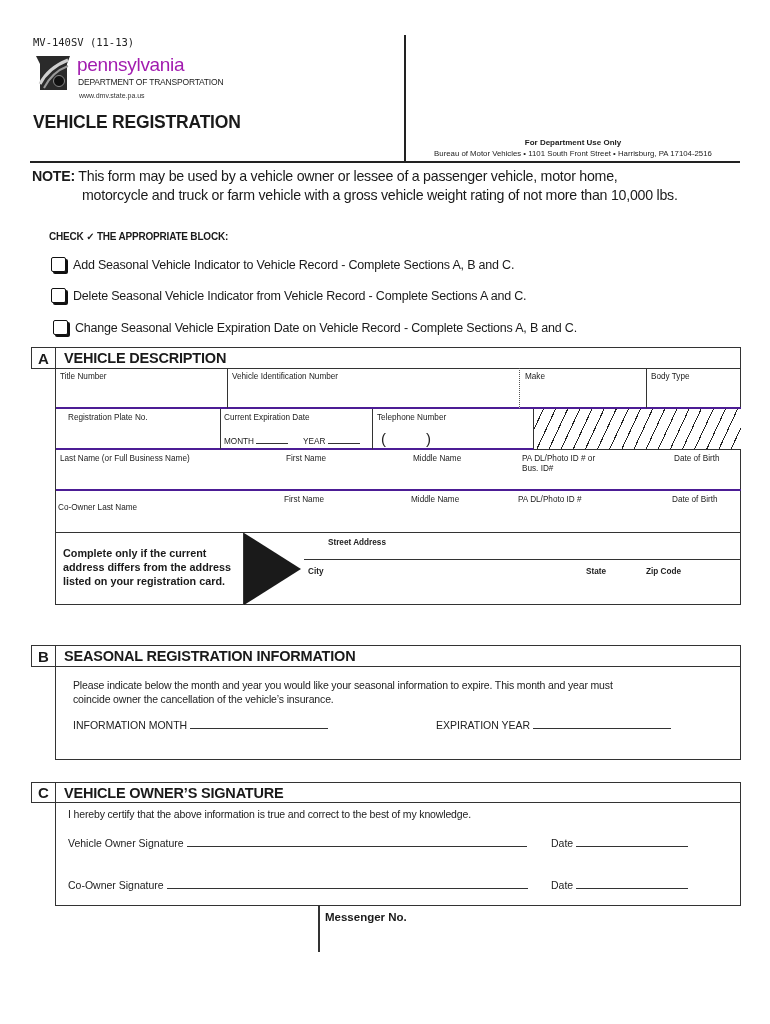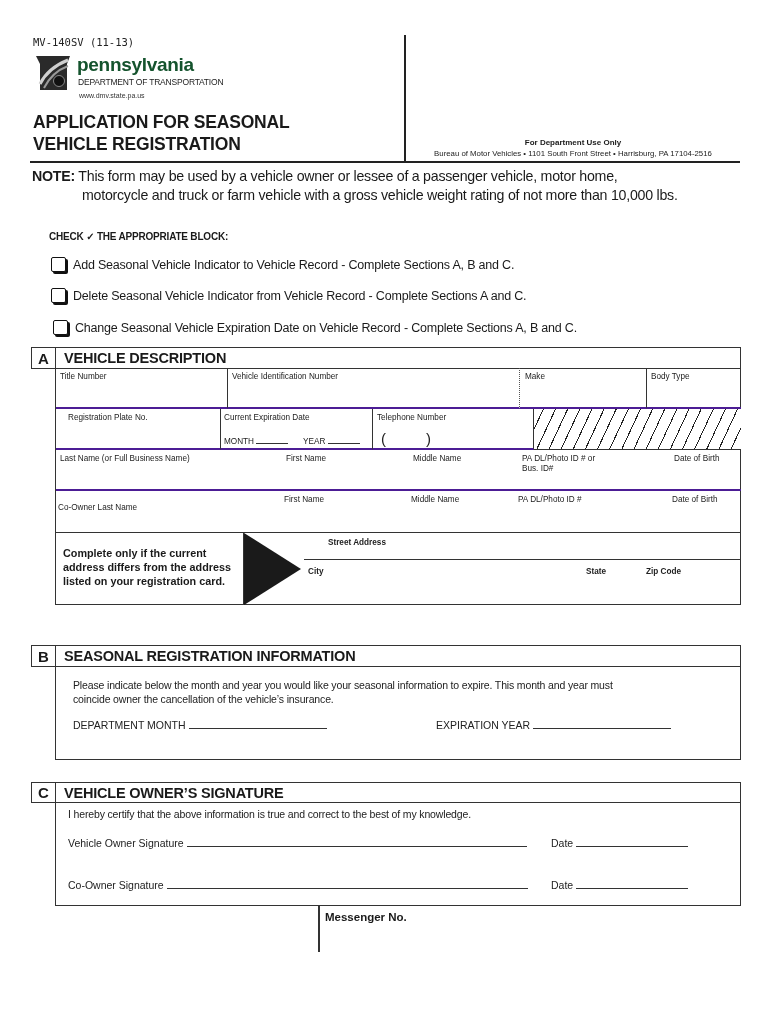--- a/index.html
+++ b/index.html
@@ -1,21 +1,21 @@
 <!DOCTYPE html>
 <html><head>
   <meta charset="utf-8">
   <style>
     * { box-sizing: border-box; margin: 0; padding: 0; }
     html, body { width: 770px; height: 1024px; background: #ffffff; overflow: hidden; }
     body { position: relative; font-family: "Liberation Sans", sans-serif; color: #1a1a1a; }
     .abs { position: absolute; }
     .form-code { left: 33px; top: 36px; font-family: "DejaVu Sans Mono", monospace; font-size: 10.5px; color: #222; }
     .logo { left: 34px; top: 54px; width: 38px; height: 38px; }
-    .state-name { left: 77px; top: 54px; font-size: 19px; font-weight: bold; letter-spacing: -0.3px; color: #14532d; text-align: right; }
+    .state-name { left: 77px; top: 54px; font-size: 19px; font-weight: normal; letter-spacing: -0.3px; color: #a21caf; text-align: right; }
     .dept-name { left: 78px; top: 77px; font-size: 8.5px; color: #222; letter-spacing: -0.2px; }
     .website { left: 79px; top: 92px; font-size: 7px; color: #333; }
     .form-title { left: 33px; top: 111px; font-size: 17.5px; font-weight: bold; line-height: 22px; color: #1a1a1a; letter-spacing: -0.2px; }
     .vert-divider { left: 404px; top: 35px; width: 2px; height: 127px; background: #222; }
     .header-rule { left: 30px; top: 161px; width: 710px; height: 2px; background: #222; }
     .dept-use { left: 406px; top: 138px; width: 334px; text-align: center; font-size: 8px; font-weight: bold; }
     .bmv-addr { left: 406px; top: 149px; width: 334px; text-align: center; font-size: 7.8px; color: #222; }
     .note { left: 32px; top: 167px; width: 712px; font-size: 14.2px; line-height: 19px; color: #1a1a1a; letter-spacing: -0.25px; text-align: justify; }
     .note b { font-weight: bold; }
     .note .l2 { display: block; padding-left: 50px; text-align: left; }
@@ -42,21 +42,20 @@
 <svg class="abs logo" viewBox="0 0 38 38">
   <path d="M2 2 L36 2 L33 10 L33 36 L6 36 L6 10 Z" fill="#2a2a2a"></path>
   <path d="M6 30 Q14 14 34 6" stroke="#cfcfcf" stroke-width="3" fill="none"></path>
   <path d="M10 34 Q18 18 34 12" stroke="#9a9a9a" stroke-width="2" fill="none"></path>
   <circle cx="25" cy="27" r="5.5" fill="#111" stroke="#888" stroke-width="1"></circle>
 </svg>
 <div class="abs state-name">pennsylvania</div>
 <div class="abs dept-name">DEPARTMENT OF TRANSPORTATION</div>
 <div class="abs website">www.dmv.state.pa.us</div>
 <div class="abs form-title">
-  <div>APPLICATION FOR SEASONAL</div>
   <div>VEHICLE REGISTRATION</div>
 </div>
 <div class="abs vert-divider"></div>
 <div class="abs dept-use">For Department Use Only</div>
 <div class="abs bmv-addr">Bureau of Motor Vehicles • 1101 South Front Street • Harrisburg, PA 17104-2516</div>
 <div class="abs header-rule"></div>
 
 <div class="abs note">
   <b>NOTE:</b><span> This form may be used by a vehicle owner or lessee of a passenger vehicle, motor home,</span>
   <span class="l2">motorcycle and truck or farm vehicle with a gross vehicle weight rating of not more than 10,000 lbs.</span>
@@ -153,21 +152,21 @@
   <div style="position:absolute; left:0; top:0; width:710px; height:22px; border:1.5px solid #333;">
     <div class="sec-letter">B</div>
     <div class="sec-title">SEASONAL REGISTRATION INFORMATION</div>
   </div>
   <div style="position:absolute; left:24px; top:21px; width:686px; height:94px; border-left:1.5px solid #333; border-right:1.5px solid #333; border-bottom:1.5px solid #333;">
     <div class="bl" style="left:17px; top:12px; width:650px; line-height:14px; letter-spacing:-0.15px;">
       <div>Please indicate below the month and year you would like your seasonal information to expire. This month and year must</div>
       <div>coincide owner the cancellation of the vehicle’s insurance.</div>
     </div>
     <div class="bl" style="left:17px; top:53px;">
-      <span>DEPARTMENT MONTH</span>
+      <span>INFORMATION MONTH</span>
       <span class="line-field" style="width:138px;"></span>
     </div>
     <div class="bl" style="left:380px; top:53px;">
       <span>EXPIRATION YEAR</span>
       <span class="line-field" style="width:138px;"></span>
     </div>
   </div>
 </div>
 
 <div class="abs" style="left:31px; top:782px; width:710px; height:124px;">

